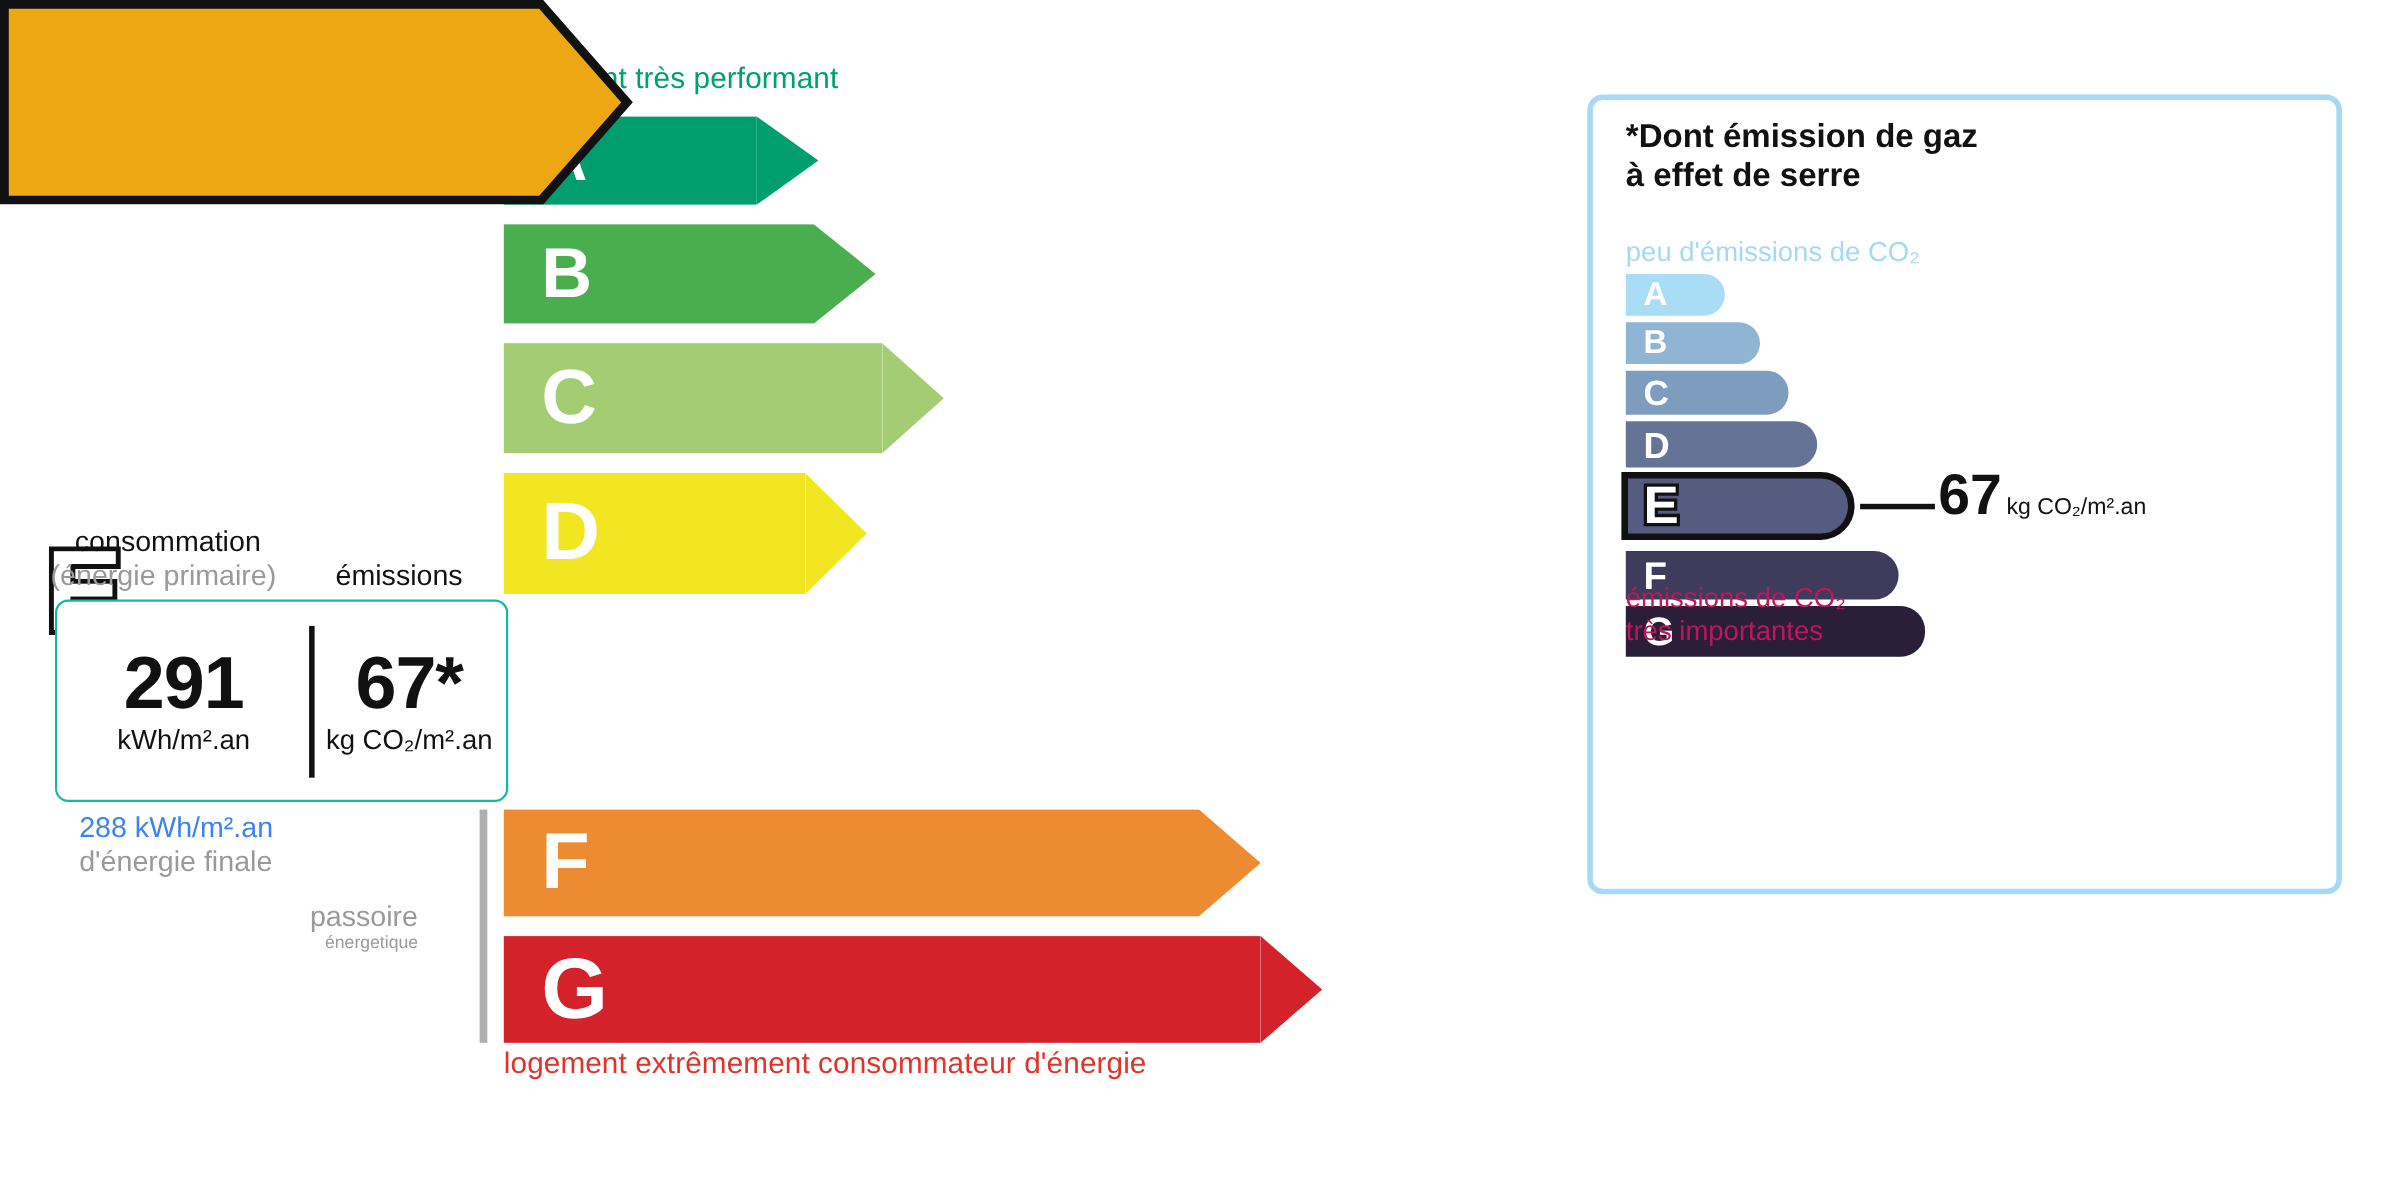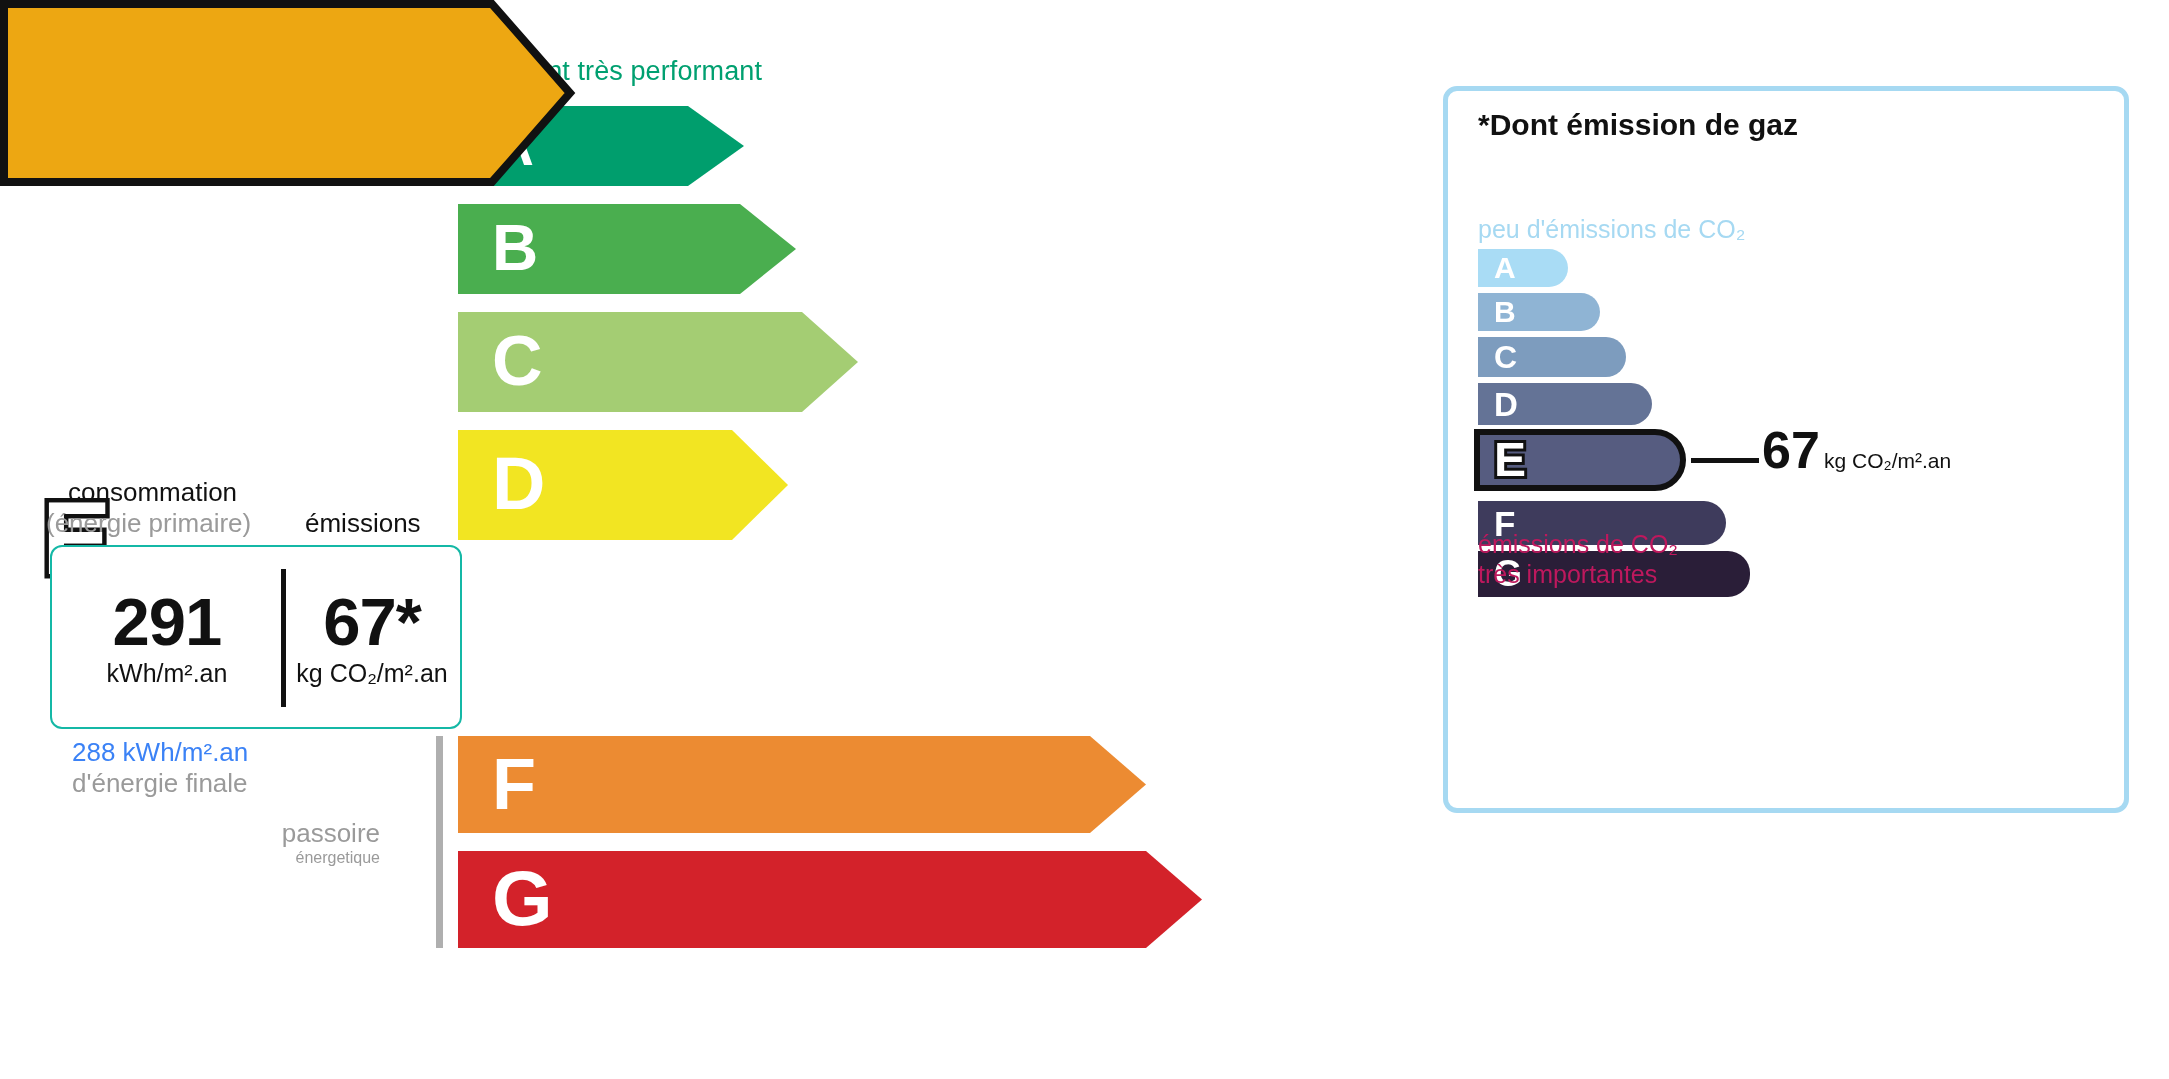--- a/index.html
+++ b/index.html
@@ -139,20 +139,21 @@
     <div class="tip" style="left:632px;background:#EC8B32;clip-path:polygon(0 0,0 100%,100% 50%);"></div>
     <div class="let">F</div>
   </div>
 
   <div class="arrow" id="rowG">
     <div class="body" style="width:688px;background:#D3222A;"></div>
     <div class="tip" style="left:688px;background:#D3222A;clip-path:polygon(0 0,0 100%,100% 50%);"></div>
     <div class="let">G</div>
   </div>
 
+  <div class="cap" id="cap-bottom">logement extrêmement consommateur d'énergie</div>
 
   <div id="lbl-conso">consommation</div>
   <div id="lbl-conso2">(énergie primaire)</div>
   <div id="lbl-emis">émissions</div>
 
   <div id="valbox">
     <div id="valdiv"></div>
     <div class="vcell" id="vcell1">
       <div class="vnum">291</div>
       <div class="vunit">kWh/m².an</div>
@@ -168,20 +169,21 @@
 
   <div id="pass-rule"></div>
   <div id="lbl-pass1">passoire</div>
   <div id="lbl-pass2">énergetique</div>
 </div>
 
 <div id="co2">
 
   <div id="co2-title">
     <div>*Dont émission de gaz</div>
+    <div>à effet de serre</div>
   </div>
 
   <div id="co2-top-cap">peu d'émissions de CO₂</div>
 
   <div class="cbar" id="cA" style="background:#A9DCF5;">
     <span>A</span>
     </div>
   <div class="cbar" id="cB" style="background:#8FB4D4;">
     <span>B</span>
     </div>

